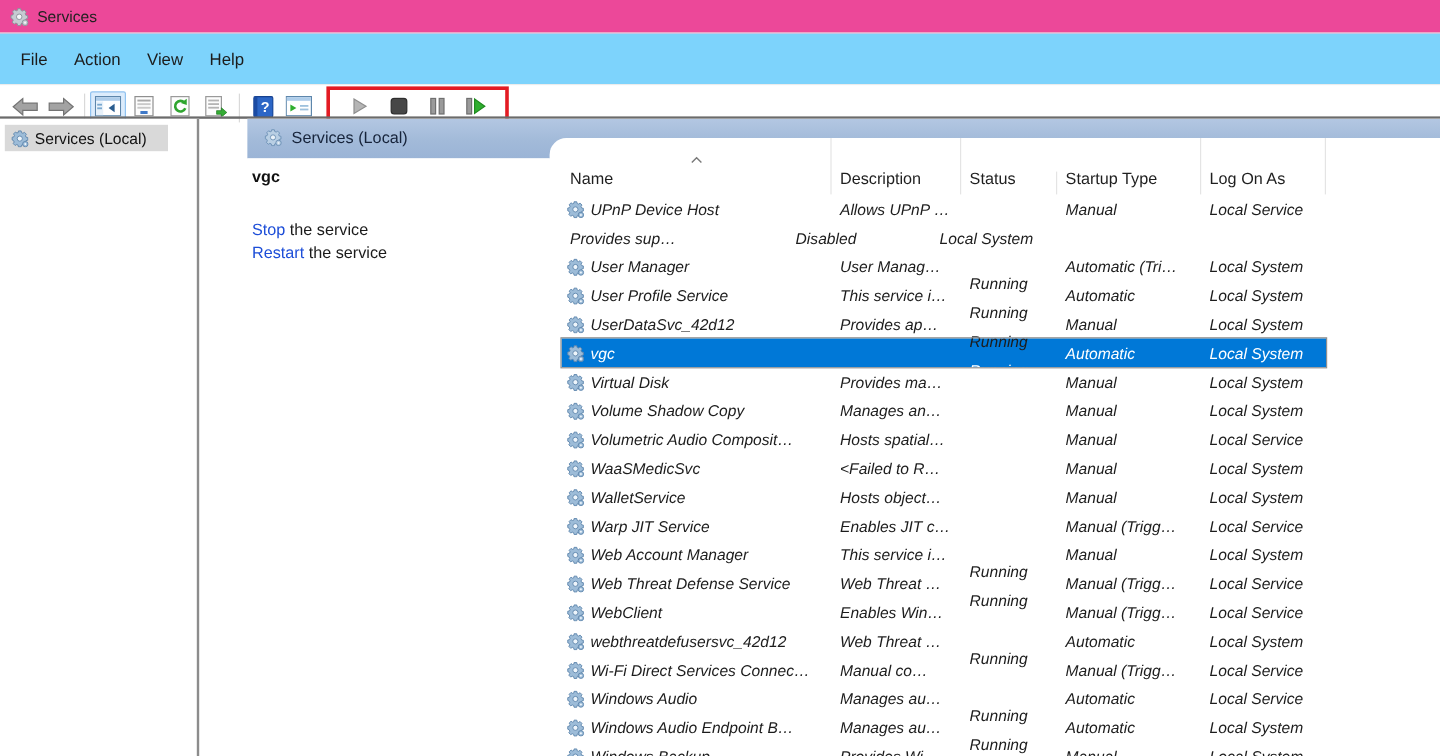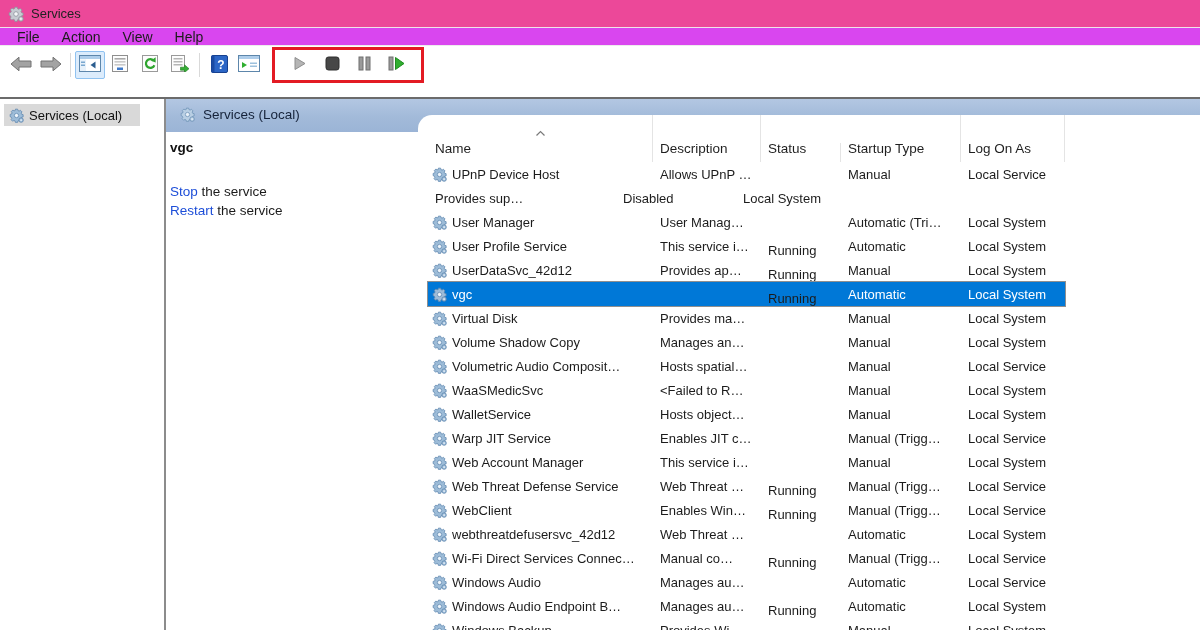--- a/index.html
+++ b/index.html
@@ -12,21 +12,21 @@
 
   
   .titlebar {
     height:28px; background:#ec4899; display:flex; align-items:center;
     padding-left:8px; gap:7px; border-bottom:1px solid #f0e4ea;
   }
   .titlebar .title { font-size:13px; color:#222; }
 
   
   .menubar {
-    height:18px; background:#d946ef; display:flex; align-items:center;
+    height:43px; background:#7dd3fc; display:flex; align-items:center;
     padding-left:6px; border-bottom:1px solid #ececec;
   }
   .menubar .menu-item {
     padding:4px 11px; font-size:14px; color:#1c1c1c; cursor:default;
   }
 
   
   .toolbar {
     height:38px; background:#fff; display:flex; align-items:center;
     padding-left:6px;
@@ -39,21 +39,21 @@
   .tb-sep { width:1px; height:24px; background:#d9d9d9; margin:0 4px; }
   .annotation-box {
     margin-left:8px; display:flex; align-items:center; gap:2px;
     border:3px solid #e31b23; height:36px; padding:0 10px;
   }
   .annotation-box .tb-btn { width:30px; }
 
   
   .main {
     position:absolute; top:97px; left:0; right:0; bottom:0;
-    border-top:2px solid #6b6b6b; display:flex;
+    border-top:2px solid #6b6b6b; display:flex;gap:40px;
   }
 
   
   .tree-pane {
     width:166px; background:#fff; border-right:2px solid #8c8c8c;
     padding-top:5px; flex:none;
   }
   .tree-item {
     margin-left:4px; width:136px; height:22px; background:#d9d9d9;
     display:flex; align-items:center; gap:5px; padding-left:5px;
@@ -93,21 +93,21 @@
   }
   .hcell .sort-caret { position:absolute; top:10px; left:50%; margin-left:-5px; }
   .c-name    { width:225px; }
   .c-desc    { width:108px; }
   .c-status  { width:80px;margin-top:28px;  }
   .c-startup { width:120px; }
   .c-logon   { width:104px; }
 
   .tbl-body { }
   .trow {
-    display:flex; height:24px; width:637px;
+    display:flex; height:24px; align-items:center; width:637px;font-style:italic;
   }
   .trow .cell {
     padding-left:7px; font-size:13px; white-space:nowrap; overflow:hidden;
     color:#1c1c1c; height:24px; display:flex; align-items:center;
   }
   .trow .cell.c-name { padding-left:4px; gap:5px; }
   .trow.selected { background:#0078d7; outline:1px solid #8f8f8f; }
   .trow.selected .cell { color:#fff; }
 
   .gear-wrap { flex:none; display:flex; }

